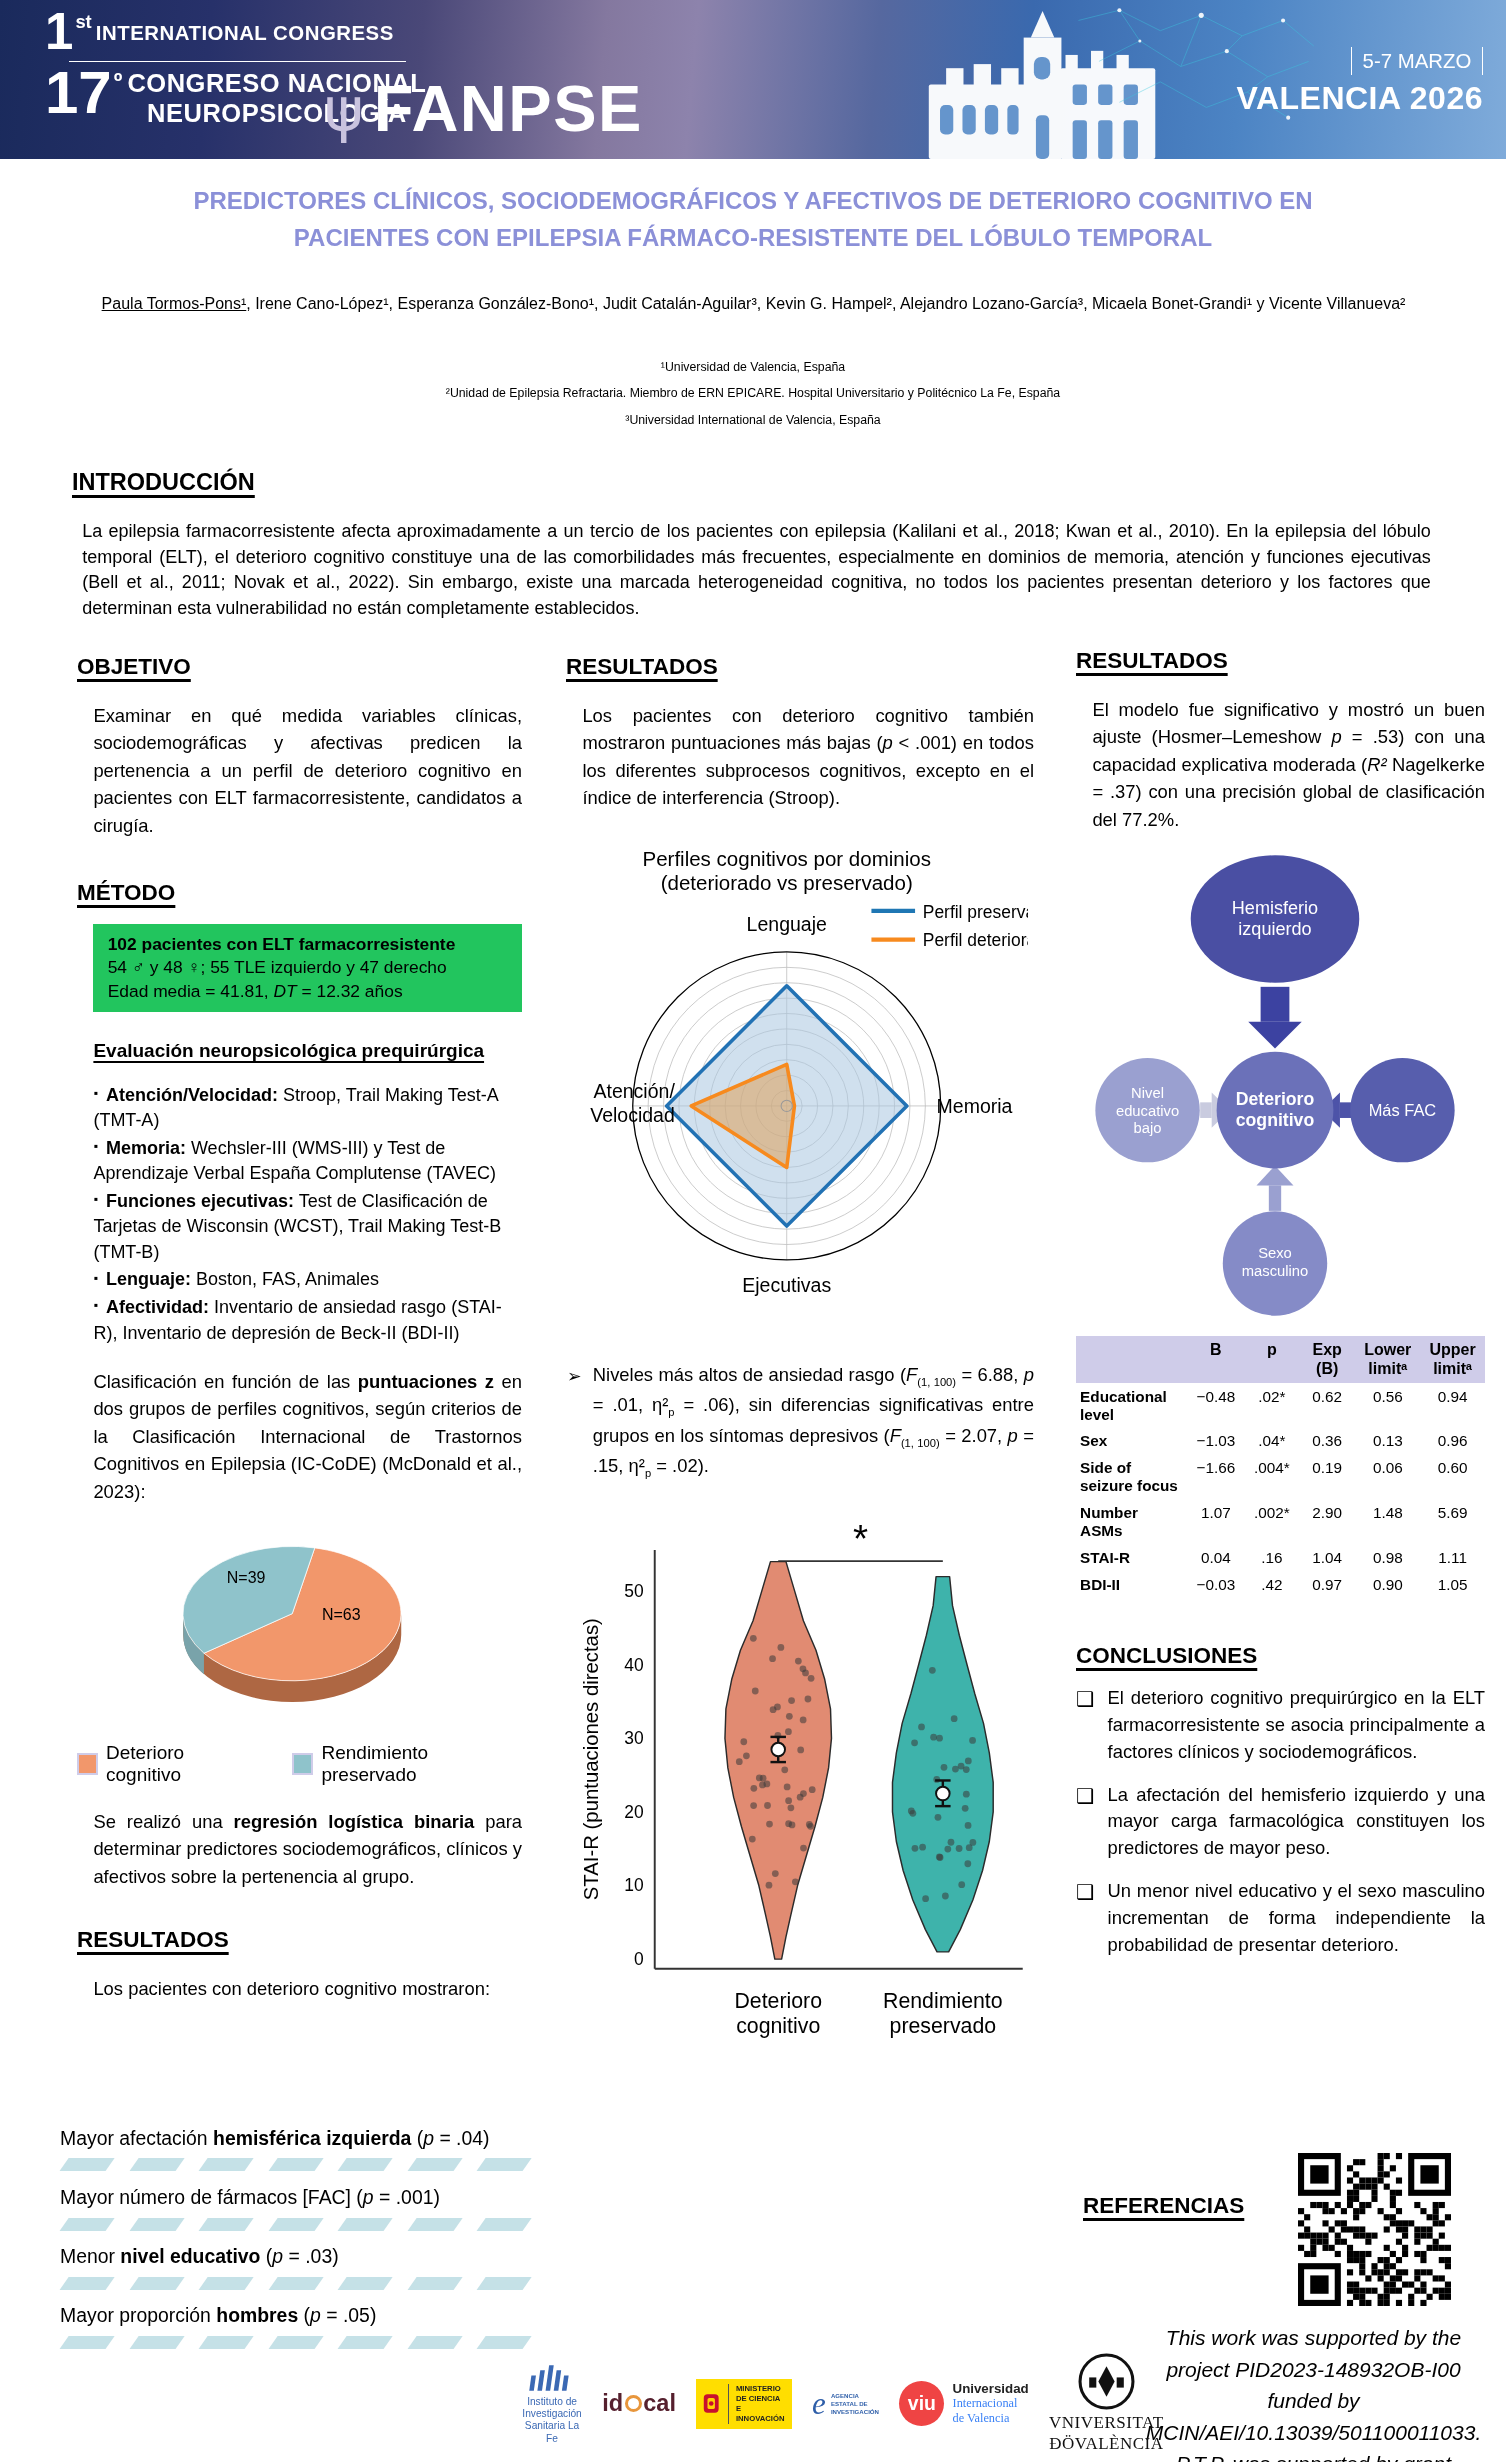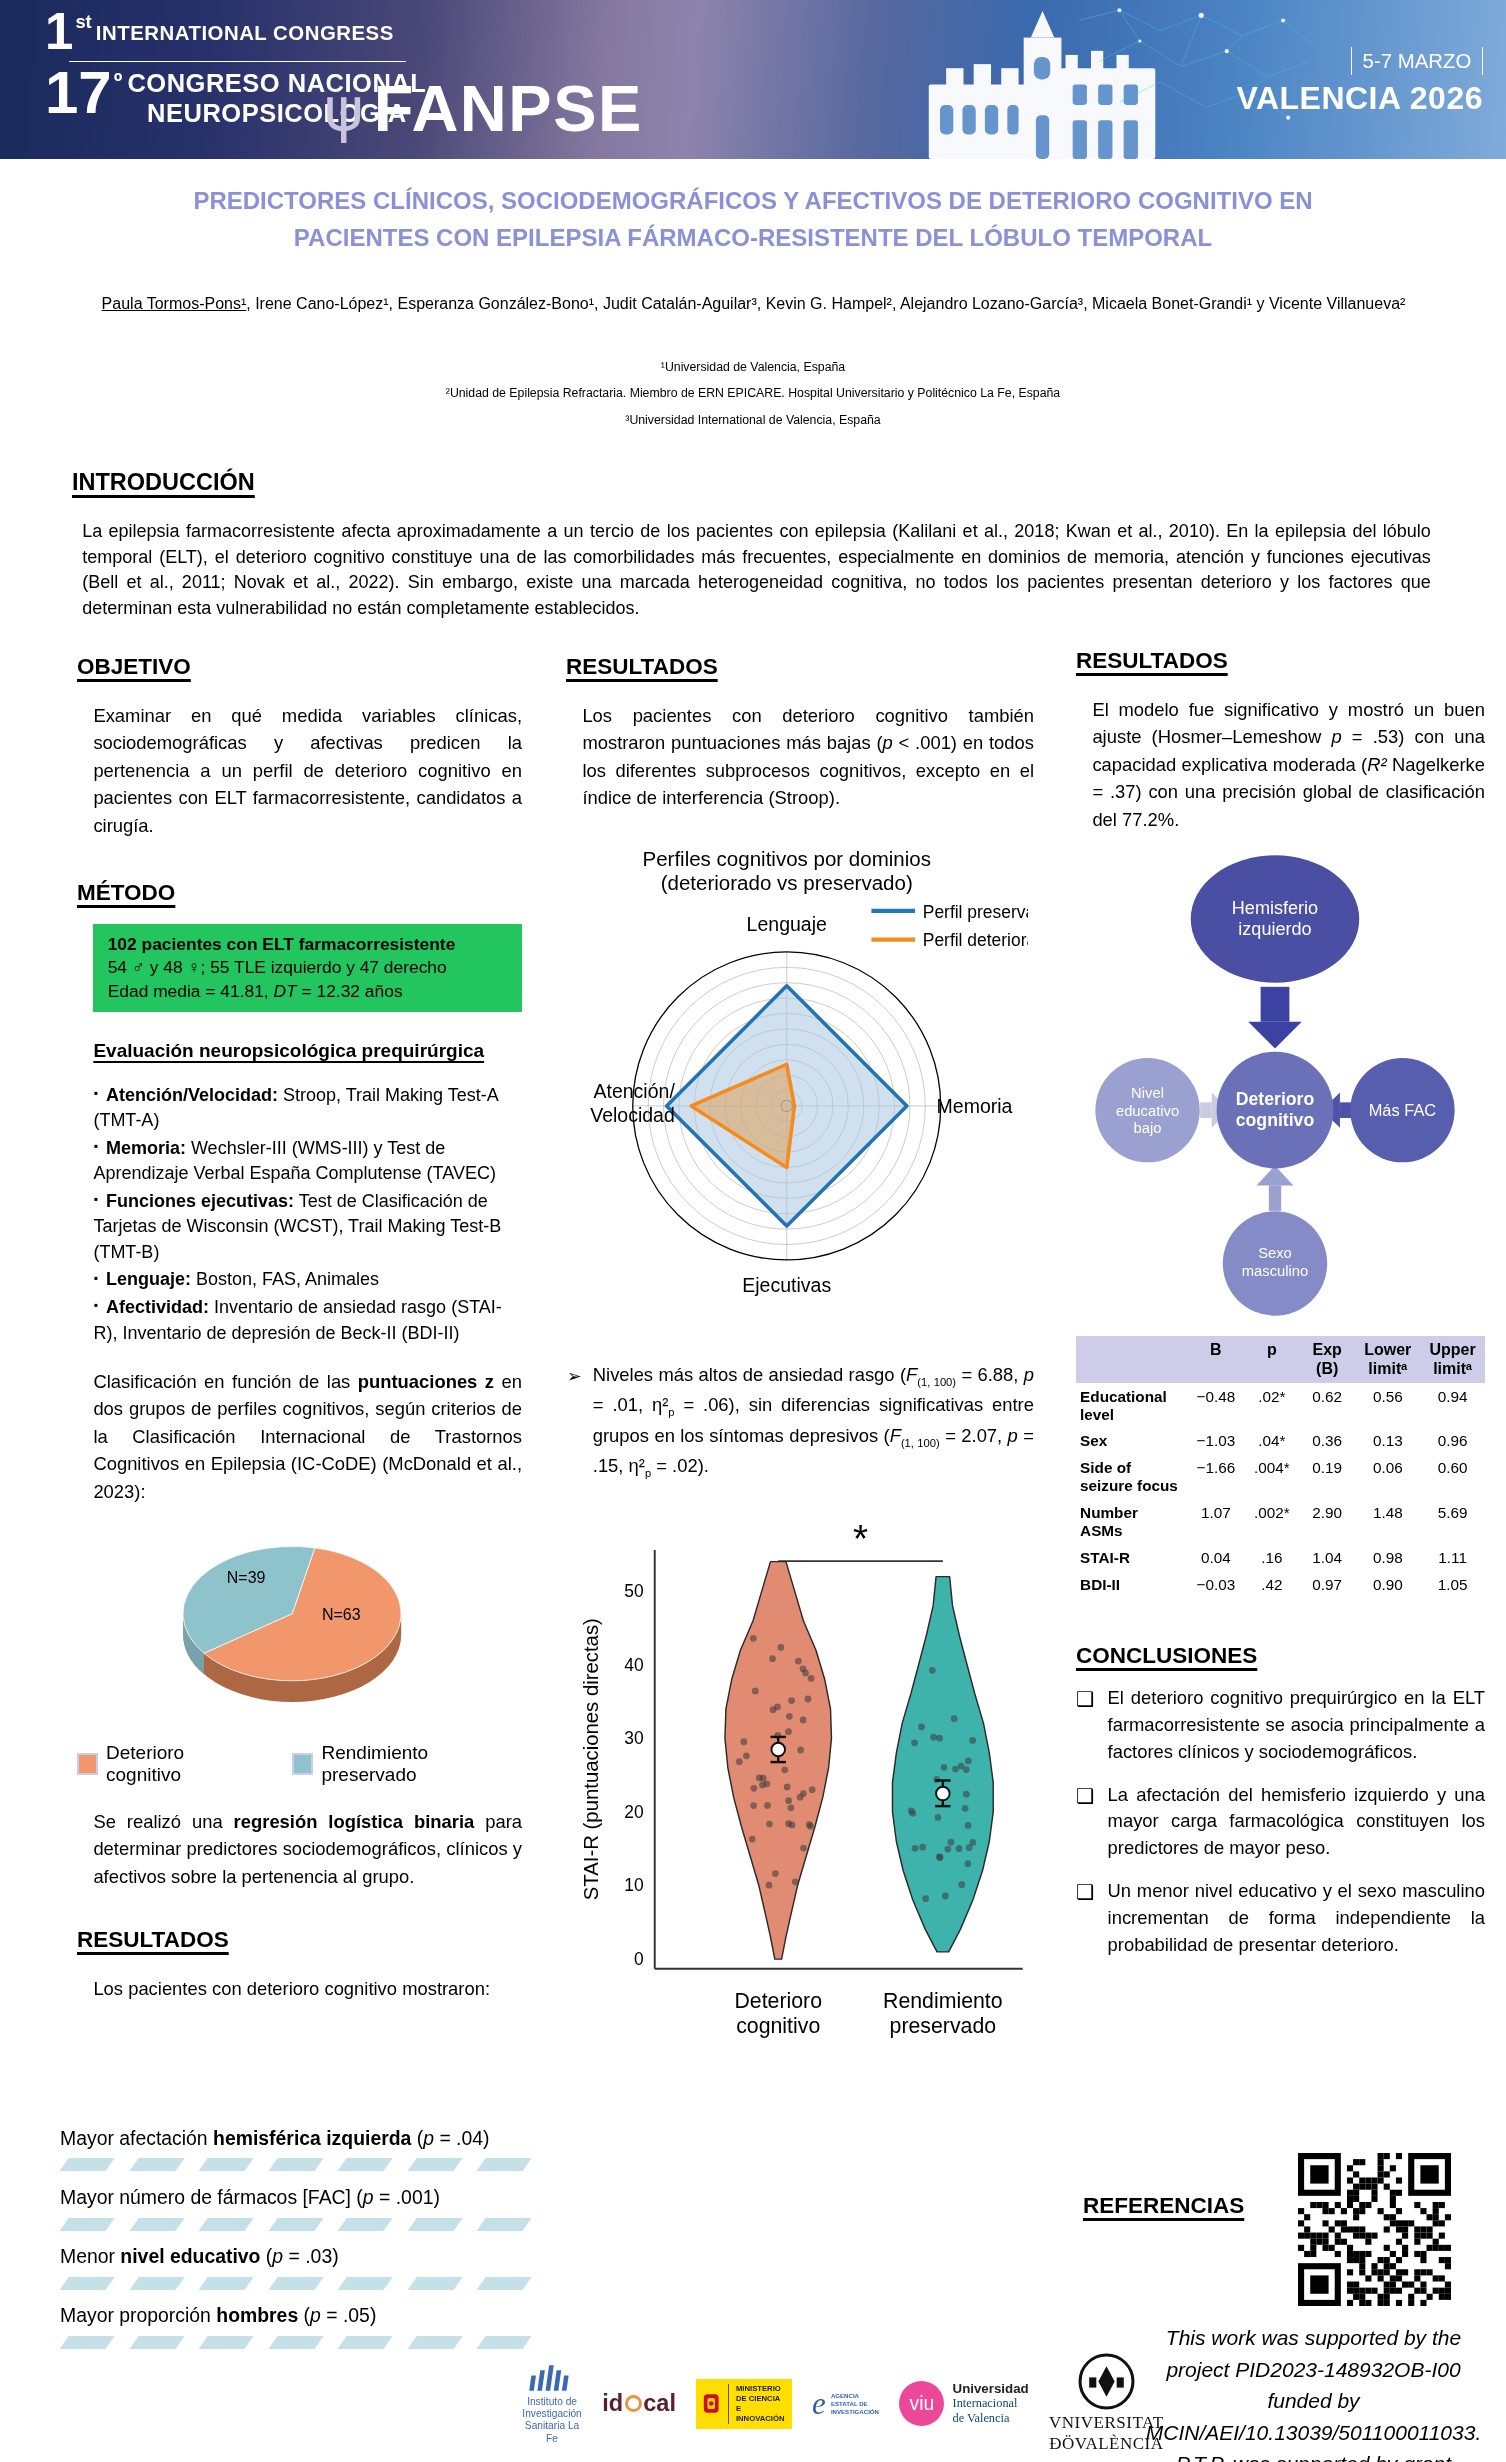--- a/index.html
+++ b/index.html
@@ -95,24 +95,24 @@
   .logos{position:absolute;top:2353px;left:562px;width:562px;display:flex;align-items:center;justify-content:center;gap:20.4px;}
   .lafe{text-align:center;color:#3B69B4;font-size:10.2px;line-height:1.2;}
   .idocal{font-size:23.5px;font-weight:700;color:#56202E;display:flex;align-items:center;line-height:1;}
   .ring{width:11.2px;height:11.2px;border:3.6px solid #E8963C;border-radius:50%;display:inline-block;margin:0 1.5px;}
   .ministerio{width:110px;background:#FFDE00;display:flex;align-items:center;gap:6.1px;padding:5.1px;}
   .min-text{font-size:7.7px;font-weight:700;color:#222;line-height:1.3;border-left:1px solid #555;padding-left:7px;}
   .aei{display:flex;align-items:center;gap:5.1px;}
   .aei-e{font-size:31px;color:#2F5FA9;font-style:italic;font-family:"Liberation Serif",serif;line-height:1;}
   .aei-t{font-size:6.1px;font-weight:700;color:#2F5FA9;line-height:1.25;}
   .viu{display:flex;align-items:center;gap:8.2px;}
-  .viu-circle{width:45px;height:45px;border-radius:50%;background:#ec4899;color:#fff;font-size:19.4px;font-weight:400;
+  .viu-circle{width:45px;height:45px;border-radius:50%;background:#ef4444;color:#fff;font-size:19.4px;font-weight:700;
               display:flex;align-items:center;justify-content:center;text-align:center;}
   .viu-t1{font-size:13.3px;font-weight:700;color:#222;}
-  .viu-t2{font-size:12.3px;font-family:"Liberation Serif",serif;color:#0c4a6e;}
+  .viu-t2{font-size:12.3px;font-family:"Liberation Serif",serif;color:#3b82f6;}
   .uv{text-align:center;font-family:"Liberation Serif",serif;color:#111;}
   .uv-text{font-size:17px;letter-spacing:0.5px;line-height:1.25;}
   svg{font-family:"Liberation Sans",sans-serif;}
 </style>
 </head>
 <body>
 
 <div class="page">
 
   <header class="banner">

